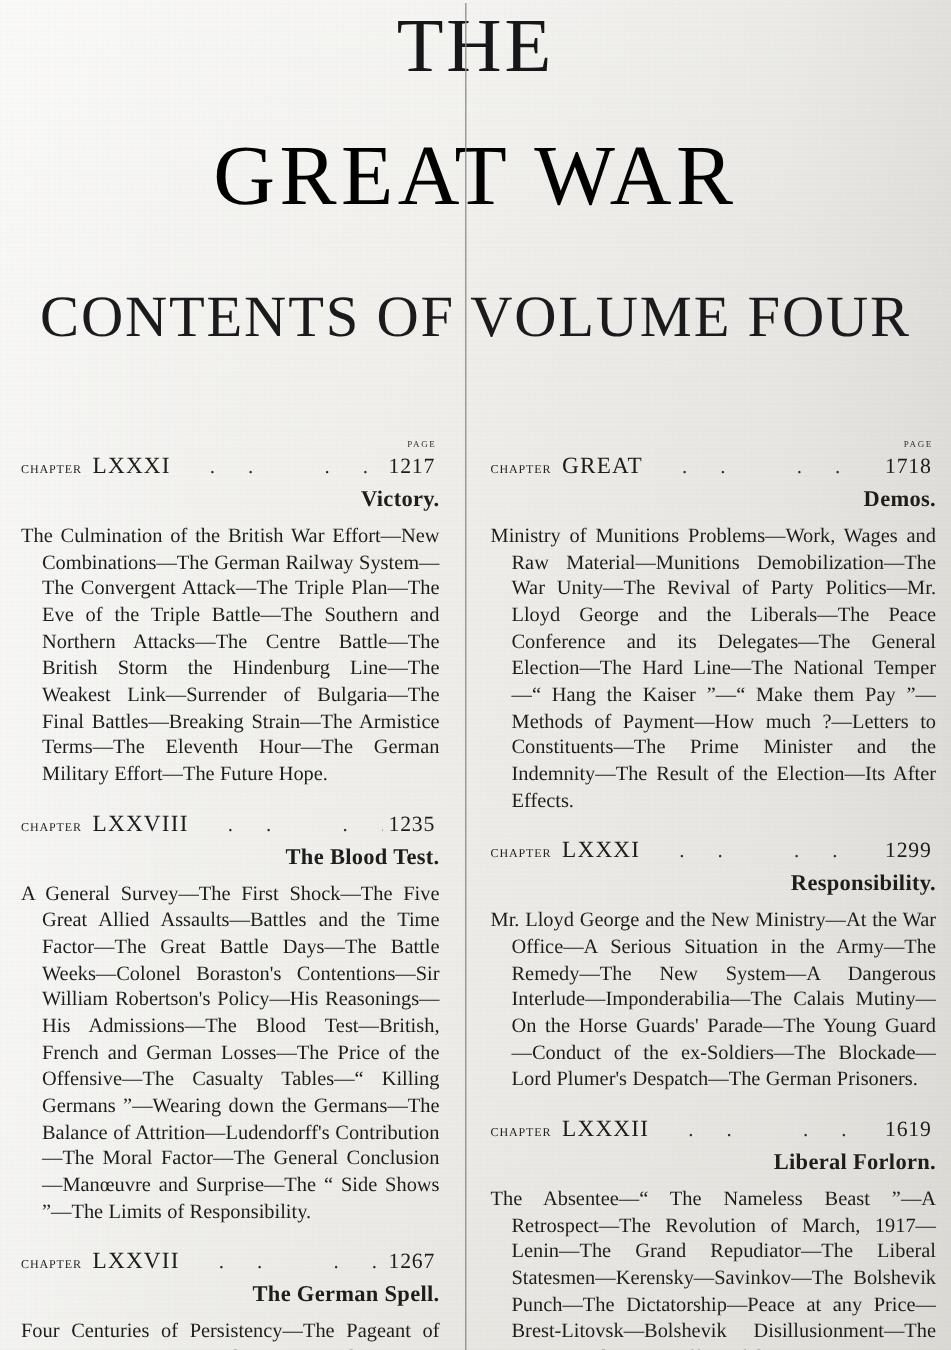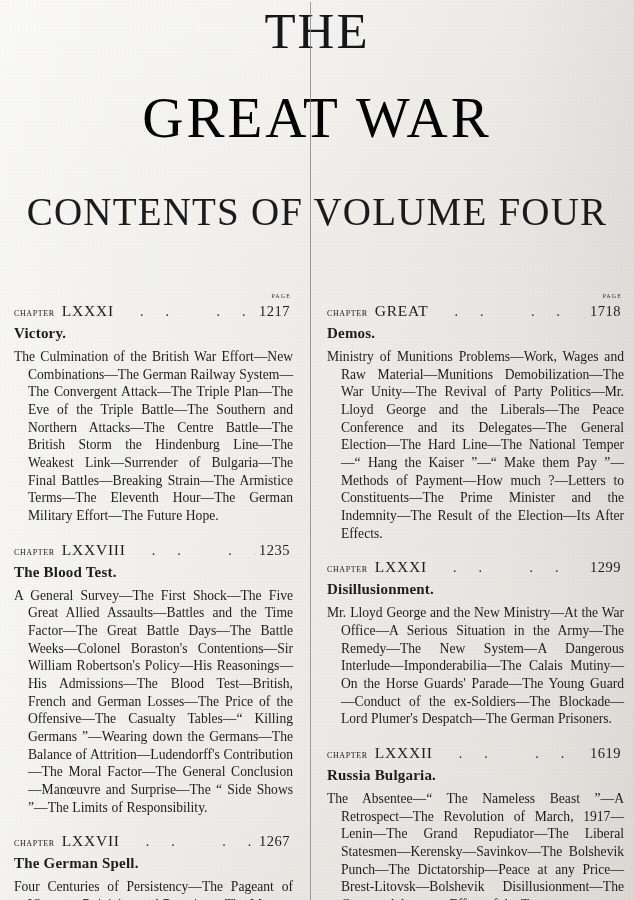--- a/index.html
+++ b/index.html
@@ -158,21 +158,21 @@
     position: absolute;
     right: 2px;
     top: -12px;
     font-size: 8.5px;
     font-variant: small-caps;
     text-transform: lowercase;
     letter-spacing: 1.1px;
     color: #34342f;
   }
   .chapter-title {
-    text-align: left;
+    text-align: right;
     font-weight: bold;
     font-size: 15px;
     letter-spacing: 0.2px;
     margin: 5px 0 6px 0;
   }
   .summary {
     font-size: 13.6px;
     line-height: 1.30;
     text-align: justify;
     text-align-last: left;
@@ -253,32 +253,32 @@
         <p class="summary">Ministry of Munitions Problems—Work, Wages and Raw Material—Munitions Demobilization—The War Unity—The Revival of Party Politics—Mr. Lloyd George and the Liberals—The Peace Conference and its Delegates—The General Election—The Hard Line—The National Temper—“ Hang the Kaiser ”—“ Make them Pay ”—Methods of Payment—How much ?—Letters to Constituents—The Prime Minister and the Indemnity—The Result of the Election—Its After Effects.</p>
       </div>
 
       <div class="entry">
         <div class="chapter-line">
           <span class="chapter-word">Chapter</span>
           <span class="chapter-num">LXXXI</span>
           <span class="leader">.. .. ..</span>
           <span class="page-no">1299</span>
         </div>
-        <div class="chapter-title">Disillusionment.</div>
+        <div class="chapter-title">Responsibility.</div>
         <p class="summary">Mr. Lloyd George and the New Ministry—At the War Office—A Serious Situation in the Army—The Remedy—The New System—A Dangerous Interlude—Imponderabilia—The Calais Mutiny—On the Horse Guards' Parade—The Young Guard—Conduct of the ex-Soldiers—The Blockade—Lord Plumer's Despatch—The German Prisoners.</p>
       </div>
 
       <div class="entry">
         <div class="chapter-line">
           <span class="chapter-word">Chapter</span>
           <span class="chapter-num">LXXXII</span>
           <span class="leader">.. .. ..</span>
           <span class="page-no">1619</span>
         </div>
-        <div class="chapter-title">Russia Bulgaria.</div>
+        <div class="chapter-title">Liberal Forlorn.</div>
         <p class="summary">The Absentee—“ The Nameless Beast ”—A Retrospect—The Revolution of March, 1917—Lenin—The Grand Repudiator—The Liberal Statesmen—Kerensky—Savinkov—The Bolshevik Punch—The Dictatorship—Peace at any Price—Brest-Litovsk—Bolshevik Disillusionment—The German Advance—Effect of the Treaty.</p>
       </div>
 
       <div class="entry">
         <div class="chapter-line">
           <span class="chapter-word">Chapter</span>
           <span class="chapter-num">LXXXIII</span>
           <span class="leader">.. .. ..</span>
           <span class="page-no">1328</span>
         </div>

